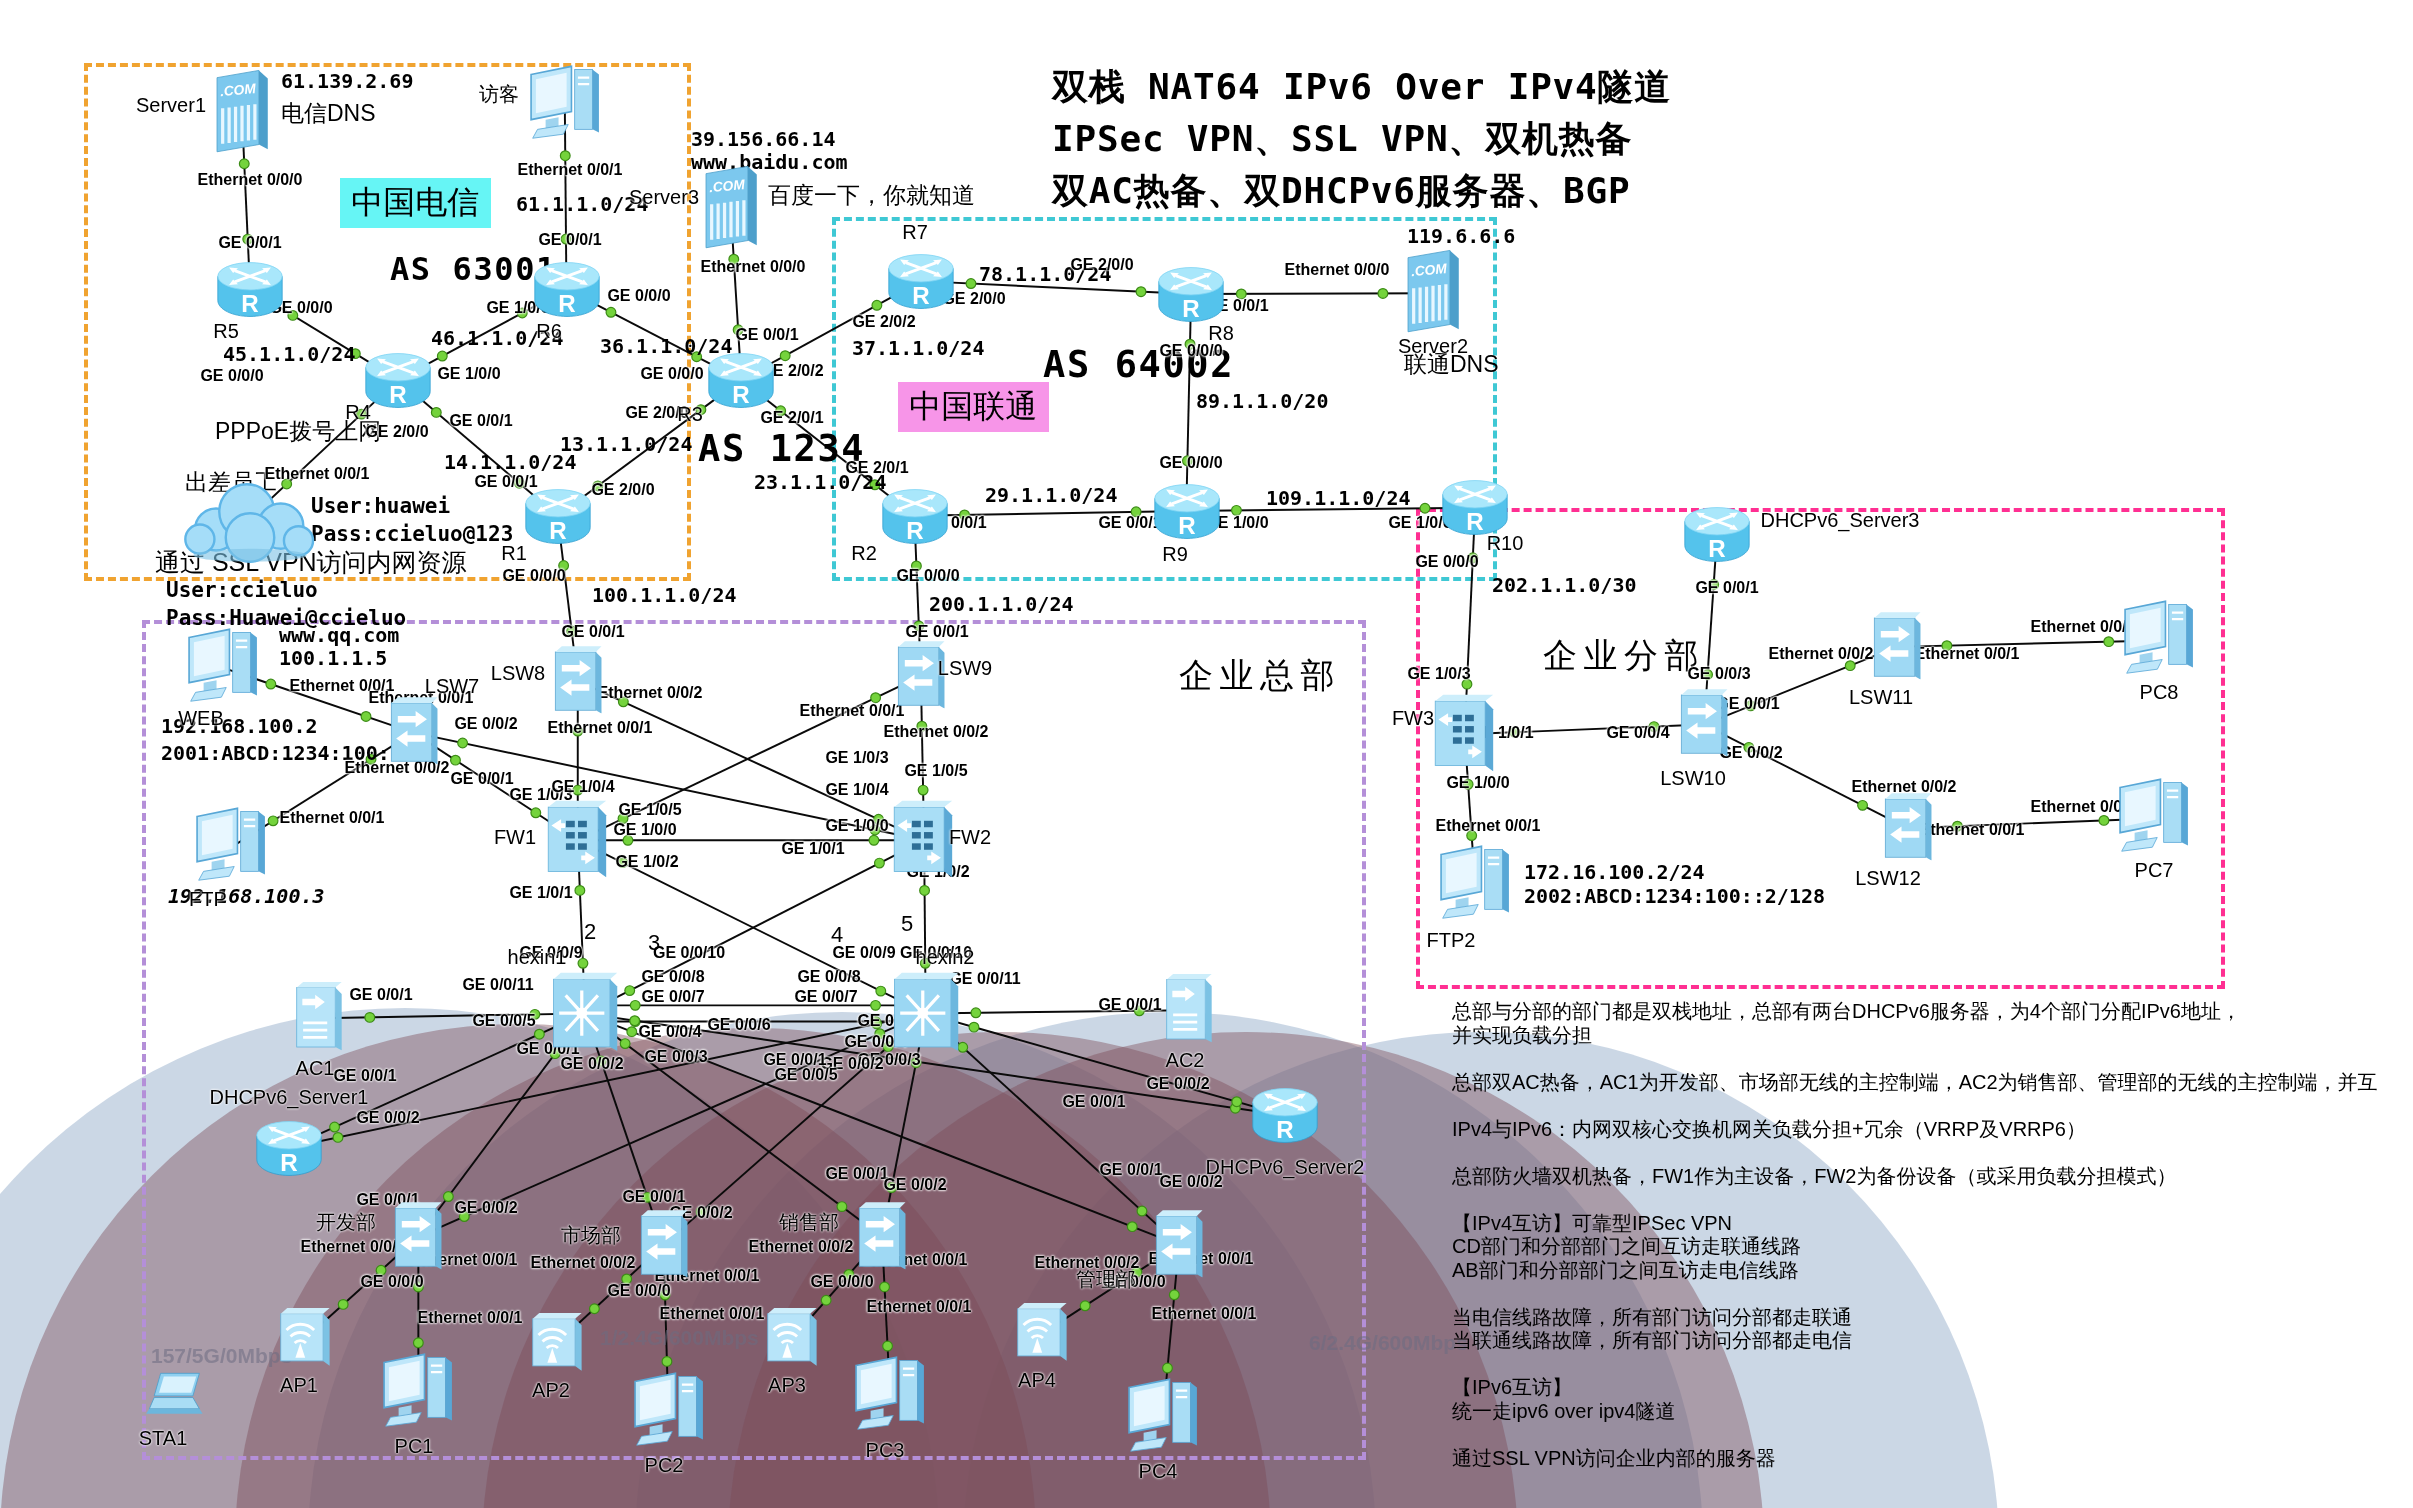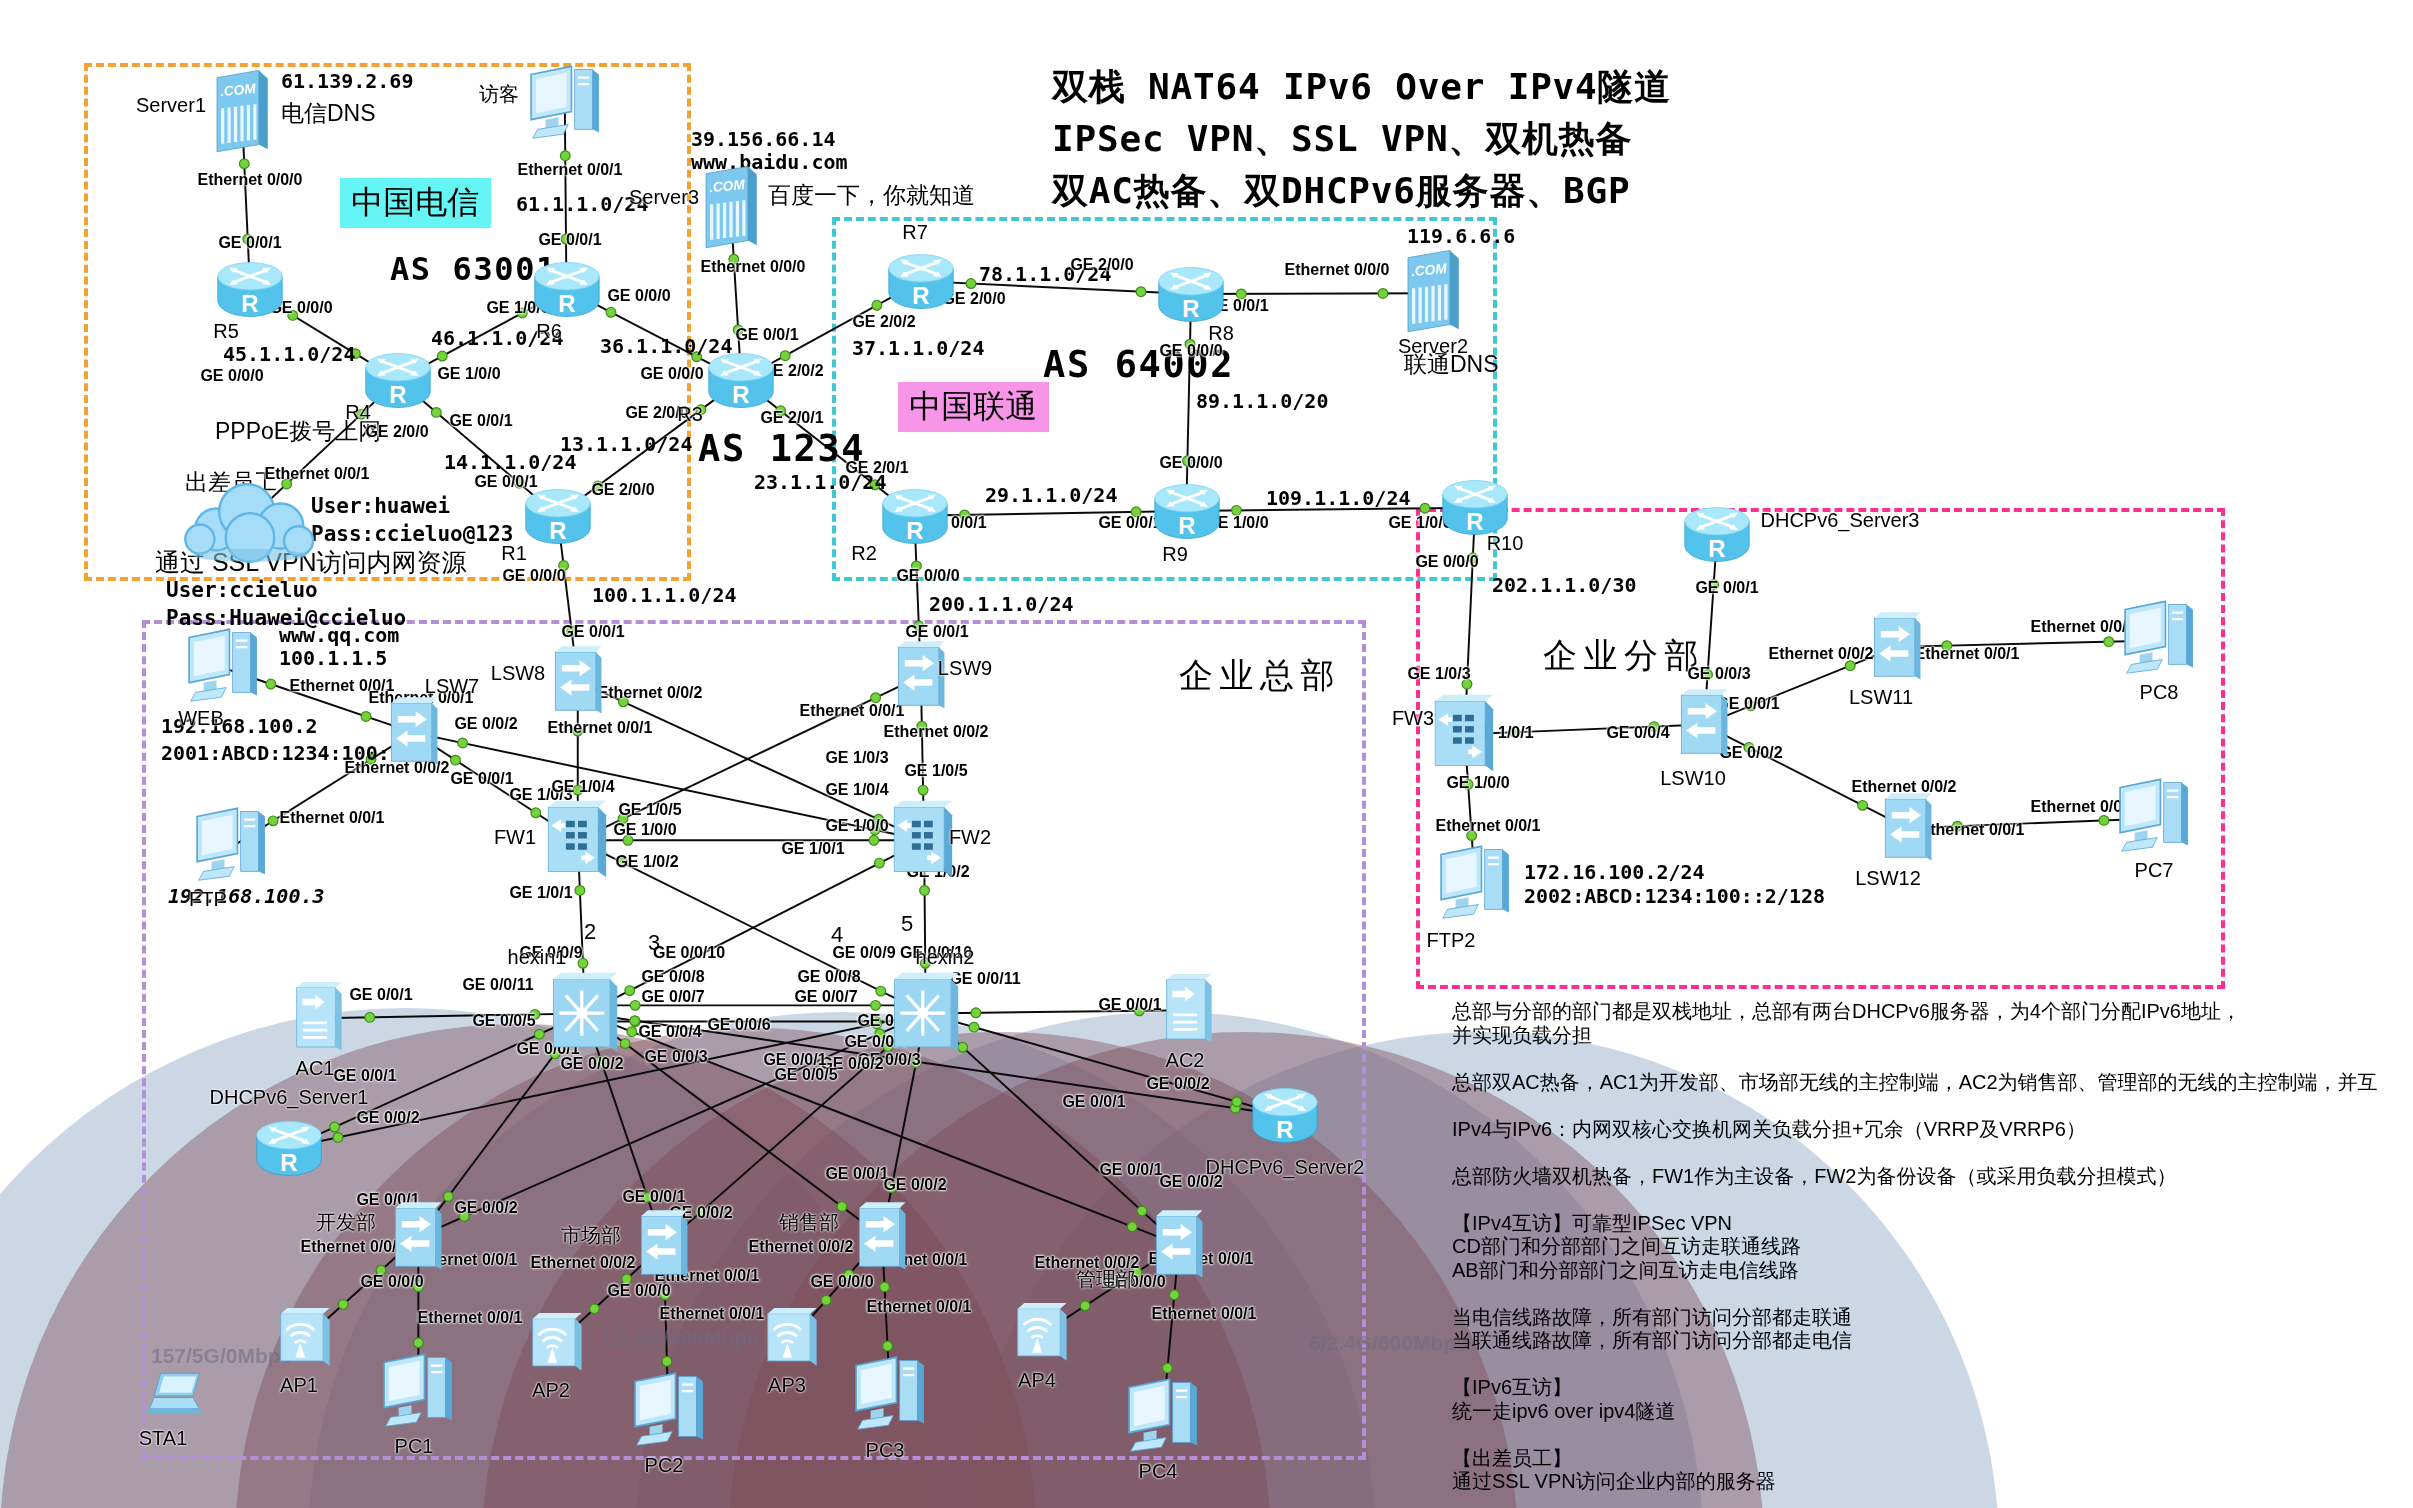--- a/index.html
+++ b/index.html
@@ -248,21 +248,20 @@
       <div>【IPv4互访】可靠型IPSec VPN</div>
       <div>CD部门和分部部门之间互访走联通线路</div>
       <div>AB部门和分部部门之间互访走电信线路</div>
       <div>&nbsp;</div>
       <div>当电信线路故障，所有部门访问分部都走联通</div>
       <div>当联通线路故障，所有部门访问分部都走电信</div>
       <div>&nbsp;</div>
       <div>【IPv6互访】</div>
       <div>统一走ipv6 over ipv4隧道</div>
       <div>&nbsp;</div>
-      <div>【出差员工】</div>
       <div>通过SSL VPN访问企业内部的服务器</div>
     </div>
 <div class="circle" style="left: -129px; top: 1008px; width: 1068px; height: 1068px; background: rgba(125, 155, 190, 0.4);"></div>
     <div class="circle" style="left: 308px; top: 1012px; width: 1068px; height: 1068px; background: rgba(125, 155, 190, 0.4);"></div>
     <div class="circle" style="left: 635px; top: 1012px; width: 1068px; height: 1068px; background: rgba(125, 155, 190, 0.4);"></div>
     <div class="circle" style="left: 963px; top: 1032px; width: 1036px; height: 1036px; background: rgba(125, 155, 190, 0.4);"></div>
     <div class="circle" style="left: 0px; top: 1024px; width: 1036px; height: 1036px; background: rgba(125, 75, 85, 0.42);"></div>
     <div class="circle" style="left: 235px; top: 1028px; width: 1036px; height: 1036px; background: rgba(125, 75, 85, 0.42);"></div>
     <div class="circle" style="left: 482px; top: 1032px; width: 1036px; height: 1036px; background: rgba(125, 75, 85, 0.42);"></div>
     <div class="circle" style="left: 728px; top: 1032px; width: 1036px; height: 1036px; background: rgba(125, 75, 85, 0.42);"></div>

